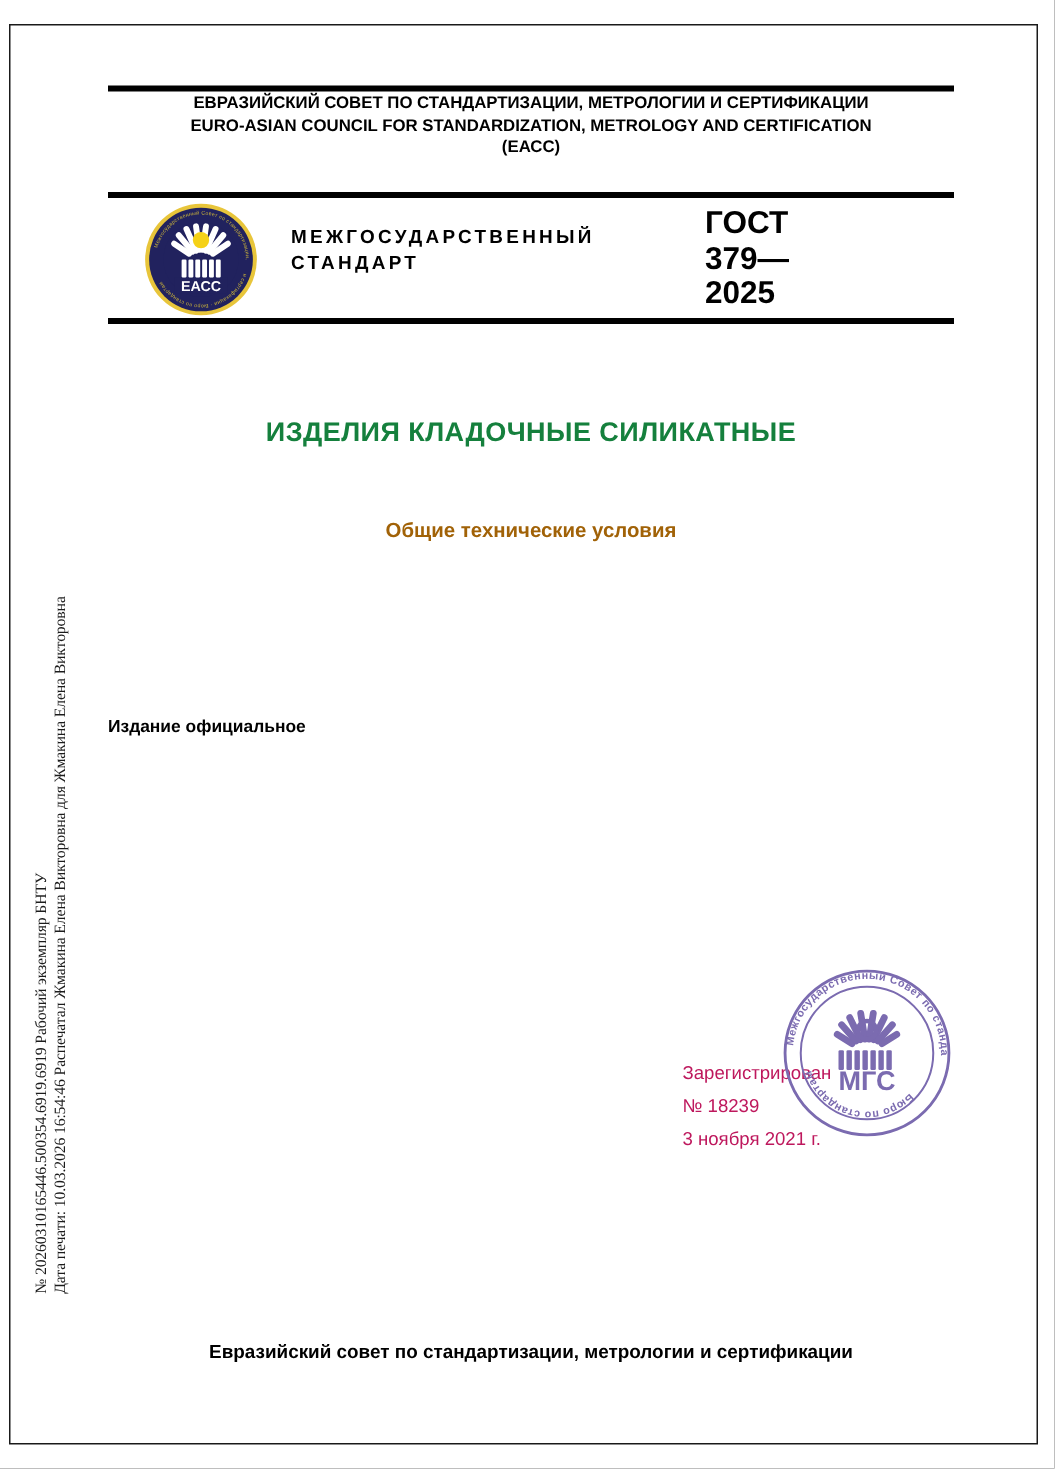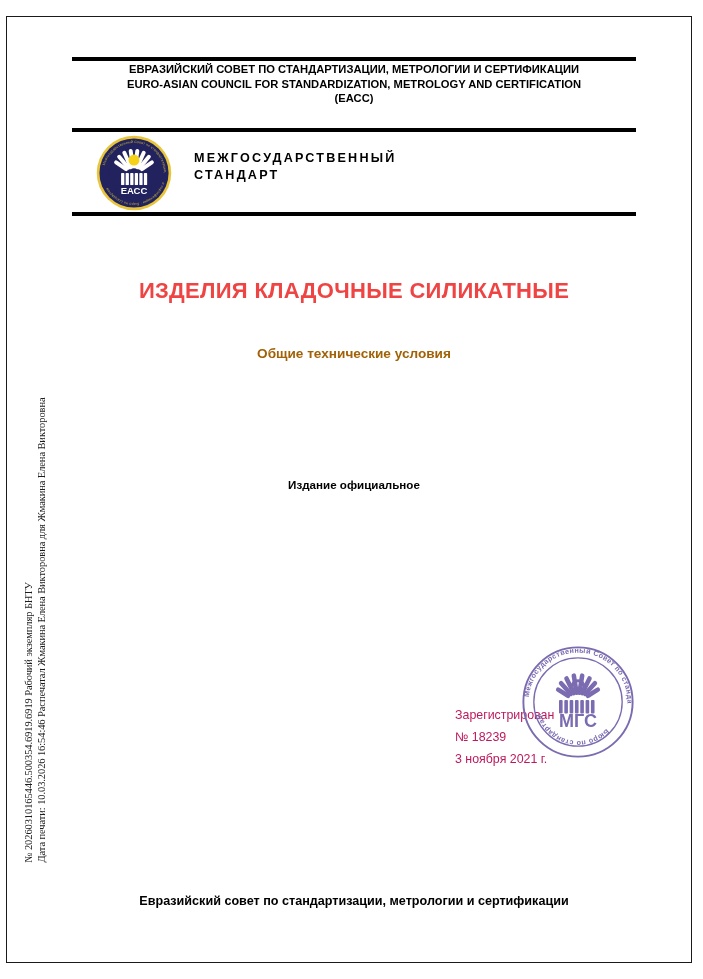--- a/index.html
+++ b/index.html
@@ -111,40 +111,40 @@
   #gost-number .gost-line { display: block; }
 
   
   #doc-title {
     position: absolute;
     left: 72px;
     top: 278px;
     width: 564px;
     text-align: center;
     font-weight: bold;
-    font-size: 22px;
+    font-size: 18px;
     letter-spacing: 0.3px;
-    color: #ef4444;
+    color: #15803d;
   }
   #doc-subtitle {
     position: absolute;
     left: 72px;
     top: 346px;
     width: 564px;
     text-align: center;
     font-weight: bold;
     font-size: 13.6px;
     color: #a16207;
   }
   #edition-note {
     position: absolute;
     left: 72px;
     top: 478px;
     width: 564px;
-    text-align: center;
+    text-align: left;
     font-weight: bold;
     font-size: 11.6px;
     color: #000;
   }
 
   
   #registration {
     position: absolute;
     left: 455px;
     top: 704px;
@@ -260,20 +260,25 @@
         <rect x="27" y="66" width="46" height="14" fill="#21225E"></rect>
         <text x="50" y="77.4" text-anchor="middle" font-family="Liberation Sans, sans-serif" font-size="12.5" font-weight="bold" fill="#FFFFFF">ЕАСС</text>
       </svg>
     </div>
 
     <div id="mgs-title">
       <span class="mgs-line">МЕЖГОСУДАРСТВЕННЫЙ</span>
       <span class="mgs-line">СТАНДАРТ</span>
     </div>
 
+    <div id="gost-number">
+      <span class="gost-line">ГОСТ</span>
+      <span class="gost-line">379—</span>
+      <span class="gost-line">2025</span>
+    </div>
   </div>
 
   <div class="rule" id="rule-bottom"></div>
 
   <div id="doc-title">ИЗДЕЛИЯ КЛАДОЧНЫЕ СИЛИКАТНЫЕ</div>
   <div id="doc-subtitle">Общие технические условия</div>
   <div id="edition-note">Издание официальное</div>
 
   <div id="registration">
     <span class="reg-line">Зарегистрирован</span>

